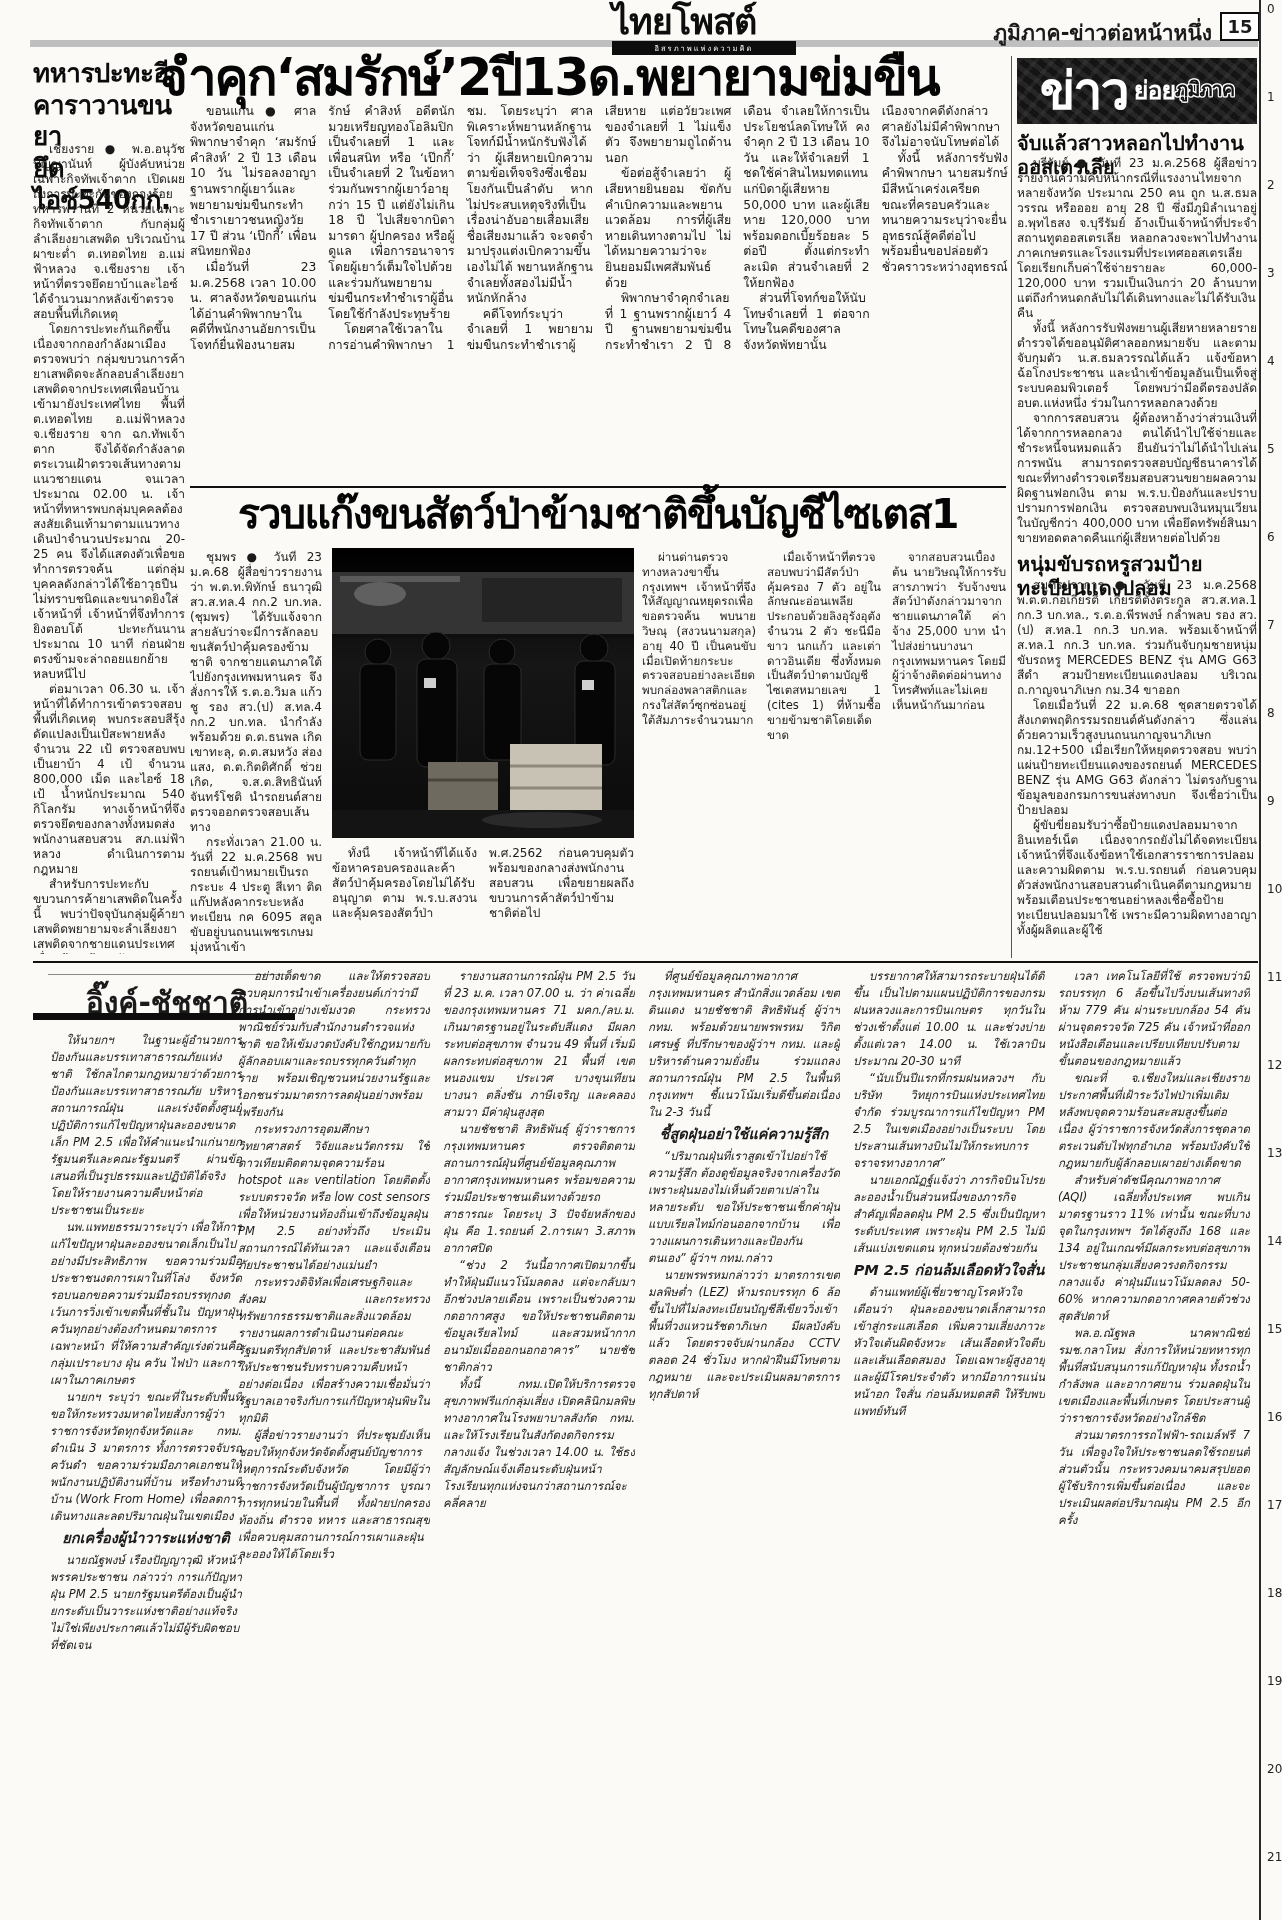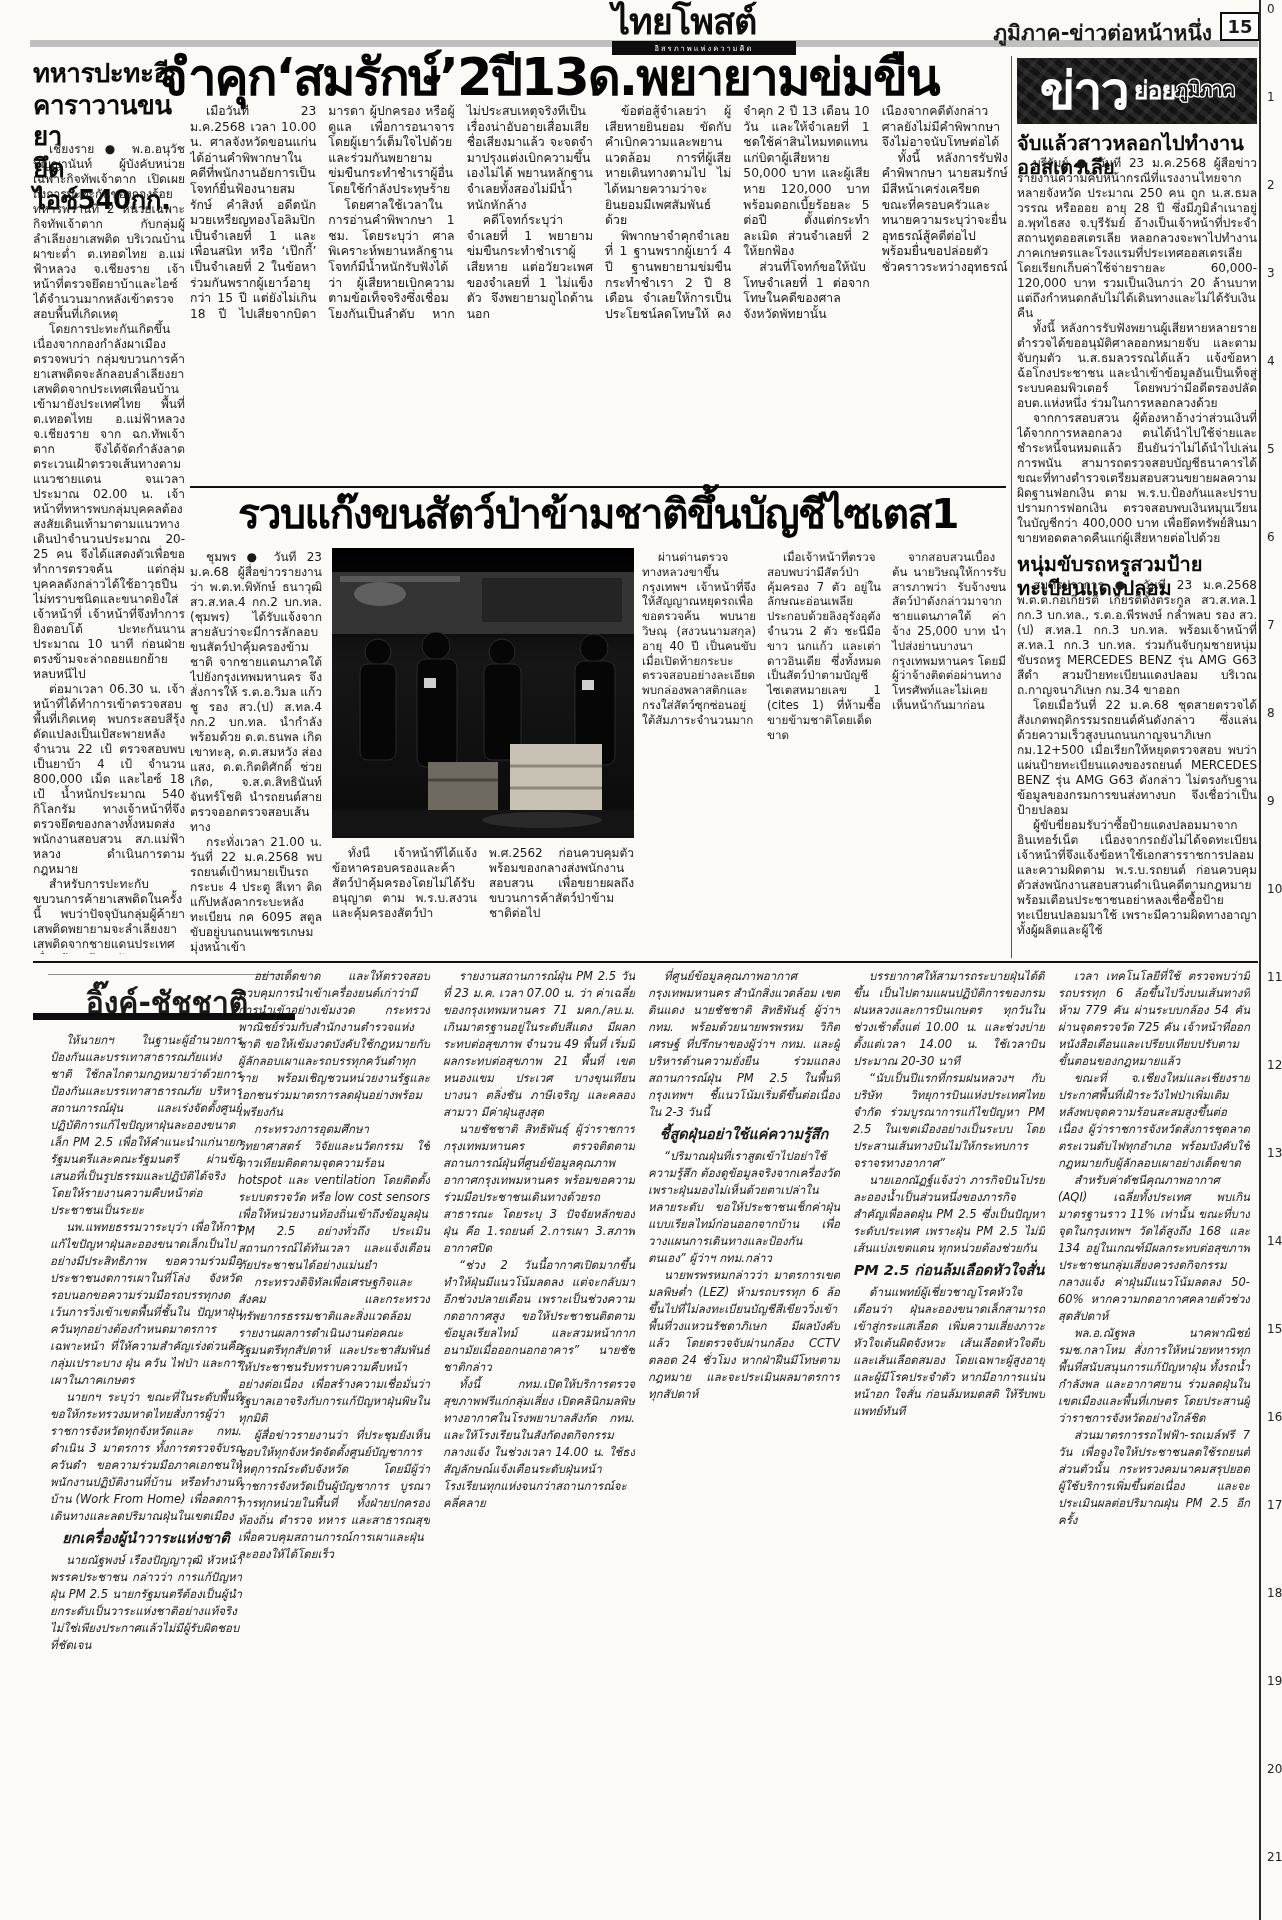--- a/index.html
+++ b/index.html
@@ -99,20 +99,21 @@
     </div>
   <div class="abs body-txt" style="left:33px;top:142px;width:152px;height:812px;">
       <p class="para">เชียงราย ● พ.อ.อนุวัช ปัญญานันท์ ผู้บังคับหน่วยเฉพาะกิจทัพเจ้าตาก เปิดเผยถึงการปะทะกันของกองร้อยทหารพรานที่ 2 หน่วยเฉพาะกิจทัพเจ้าตาก กับกลุ่มผู้ลำเลียงยาเสพติด บริเวณบ้านผาขะต่ำ ต.เทอดไทย อ.แม่ฟ้าหลวง จ.เชียงราย เจ้าหน้าที่ตรวจยึดยาบ้าและไอซ์ได้จำนวนมากหลังเข้าตรวจสอบพื้นที่เกิดเหตุ</p>
       <p class="para">โดยการปะทะกันเกิดขึ้นเนื่องจากกองกำลังผาเมืองตรวจพบว่า กลุ่มขบวนการค้ายาเสพติดจะลักลอบลำเลียงยาเสพติดจากประเทศเพื่อนบ้านเข้ามายังประเทศไทย พื้นที่ ต.เทอดไทย อ.แม่ฟ้าหลวง จ.เชียงราย จาก ฉก.ทัพเจ้าตาก จึงได้จัดกำลังลาดตระเวนเฝ้าตรวจเส้นทางตามแนวชายแดน จนเวลาประมาณ 02.00 น. เจ้าหน้าที่ทหารพบกลุ่มบุคคลต้องสงสัยเดินเท้ามาตามแนวทางเดินป่าจำนวนประมาณ 20-25 คน จึงได้แสดงตัวเพื่อขอทำการตรวจค้น แต่กลุ่มบุคคลดังกล่าวได้ใช้อาวุธปืนไม่ทราบชนิดและขนาดยิงใส่เจ้าหน้าที่ เจ้าหน้าที่จึงทำการยิงตอบโต้ ปะทะกันนานประมาณ 10 นาที ก่อนฝ่ายตรงข้ามจะล่าถอยแยกย้ายหลบหนีไป</p>
       <p class="para">ต่อมาเวลา 06.30 น. เจ้าหน้าที่ได้ทำการเข้าตรวจสอบพื้นที่เกิดเหตุ พบกระสอบสีรุ้งดัดแปลงเป็นเป้สะพายหลัง จำนวน 22 เป้ ตรวจสอบพบเป็นยาบ้า 4 เป้ จำนวน 800,000 เม็ด และไอซ์ 18 เป้ น้ำหนักประมาณ 540 กิโลกรัม ทางเจ้าหน้าที่จึงตรวจยึดของกลางทั้งหมดส่งพนักงานสอบสวน สภ.แม่ฟ้าหลวง ดำเนินการตามกฎหมาย</p>
       <p class="para">สำหรับการปะทะกับขบวนการค้ายาเสพติดในครั้งนี้ พบว่าปัจจุบันกลุ่มผู้ค้ายาเสพติดพยายามจะลำเลียงยาเสพติดจากชายแดนประเทศเพื่อนบ้านเข้ามายังประเทศไทยอย่างต่อเนื่อง ส่วนหนึ่งถูกเจ้าหน้าที่สกัดกั้นตรวจยึดของกลางได้ แต่บางส่วนเพื่อจำหน่ายยังพื้นที่ตอนในของประเทศ</p>
     </div>
 
   <div class="abs h-main" style="left:158px;top:52px;">จำคุก‘สมรักษ์’2ปี13ด.พยายามข่มขืน</div>
   <div class="abs body-txt" style="left:190px;top:104px;width:818px;height:378px;columns:6 auto;column-gap:12px;font-size:12.3px;line-height:15.6px;">
+      <p class="para">ขอนแก่น ● ศาลจังหวัดขอนแก่นพิพากษาจำคุก ‘สมรักษ์ คำสิงห์’ 2 ปี 13 เดือน 10 วัน ไม่รอลงอาญา ฐานพรากผู้เยาว์และพยายามข่มขืนกระทำชำเราเยาวชนหญิงวัย 17 ปี ส่วน ‘เป๊กกี้’ เพื่อนสนิทยกฟ้อง</p>
       <p class="para">เมื่อวันที่ 23 ม.ค.2568 เวลา 10.00 น. ศาลจังหวัดขอนแก่นได้อ่านคำพิพากษาในคดีที่พนักงานอัยการเป็นโจทก์ยื่นฟ้องนายสมรักษ์ คำสิงห์ อดีตนักมวยเหรียญทองโอลิมปิก เป็นจำเลยที่ 1 และเพื่อนสนิท หรือ ‘เป๊กกี้’ เป็นจำเลยที่ 2 ในข้อหาร่วมกันพรากผู้เยาว์อายุกว่า 15 ปี แต่ยังไม่เกิน 18 ปี ไปเสียจากบิดามารดา ผู้ปกครอง หรือผู้ดูแล เพื่อการอนาจารโดยผู้เยาว์เต็มใจไปด้วย และร่วมกันพยายามข่มขืนกระทำชำเราผู้อื่นโดยใช้กำลังประทุษร้าย</p>
       <p class="para">โดยศาลใช้เวลาในการอ่านคำพิพากษา 1 ชม. โดยระบุว่า ศาลพิเคราะห์พยานหลักฐานโจทก์มีน้ำหนักรับฟังได้ว่า ผู้เสียหายเบิกความตามข้อเท็จจริงซึ่งเชื่อมโยงกันเป็นลำดับ หากไม่ประสบเหตุจริงที่เป็นเรื่องน่าอับอายเสื่อมเสียชื่อเสียงมาแล้ว จะจดจำมาปรุงแต่งเบิกความขึ้นเองไม่ได้ พยานหลักฐานจำเลยทั้งสองไม่มีน้ำหนักหักล้าง</p>
       <p class="para">คดีโจทก์ระบุว่า จำเลยที่ 1 พยายามข่มขืนกระทำชำเราผู้เสียหาย แต่อวัยวะเพศของจำเลยที่ 1 ไม่แข็งตัว จึงพยายามถูไถด้านนอก</p>
       <p class="para">ข้อต่อสู้จำเลยว่า ผู้เสียหายยินยอม ขัดกับคำเบิกความและพยานแวดล้อม การที่ผู้เสียหายเดินทางตามไป ไม่ได้หมายความว่าจะยินยอมมีเพศสัมพันธ์ด้วย</p>
       <p class="para">พิพากษาจำคุกจำเลยที่ 1 ฐานพรากผู้เยาว์ 4 ปี ฐานพยายามข่มขืนกระทำชำเรา 2 ปี 8 เดือน จำเลยให้การเป็นประโยชน์ลดโทษให้ คงจำคุก 2 ปี 13 เดือน 10 วัน และให้จำเลยที่ 1 ชดใช้ค่าสินไหมทดแทนแก่บิดาผู้เสียหาย 50,000 บาท และผู้เสียหาย 120,000 บาท พร้อมดอกเบี้ยร้อยละ 5 ต่อปี ตั้งแต่กระทำละเมิด ส่วนจำเลยที่ 2 ให้ยกฟ้อง</p>
       <p class="para">ส่วนที่โจทก์ขอให้นับโทษจำเลยที่ 1 ต่อจากโทษในคดีของศาลจังหวัดพัทยานั้น เนื่องจากคดีดังกล่าวศาลยังไม่มีคำพิพากษา จึงไม่อาจนับโทษต่อได้</p>
       <p class="para">ทั้งนี้ หลังการรับฟังคำพิพากษา นายสมรักษ์มีสีหน้าเคร่งเครียด ขณะที่ครอบครัวและทนายความระบุว่าจะยื่นอุทธรณ์สู้คดีต่อไป พร้อมยื่นขอปล่อยตัวชั่วคราวระหว่างอุทธรณ์</p>
     </div>
   <div class="abs rule" style="left:190px;top:486px;width:816px;height:1.5px;"></div>
 

